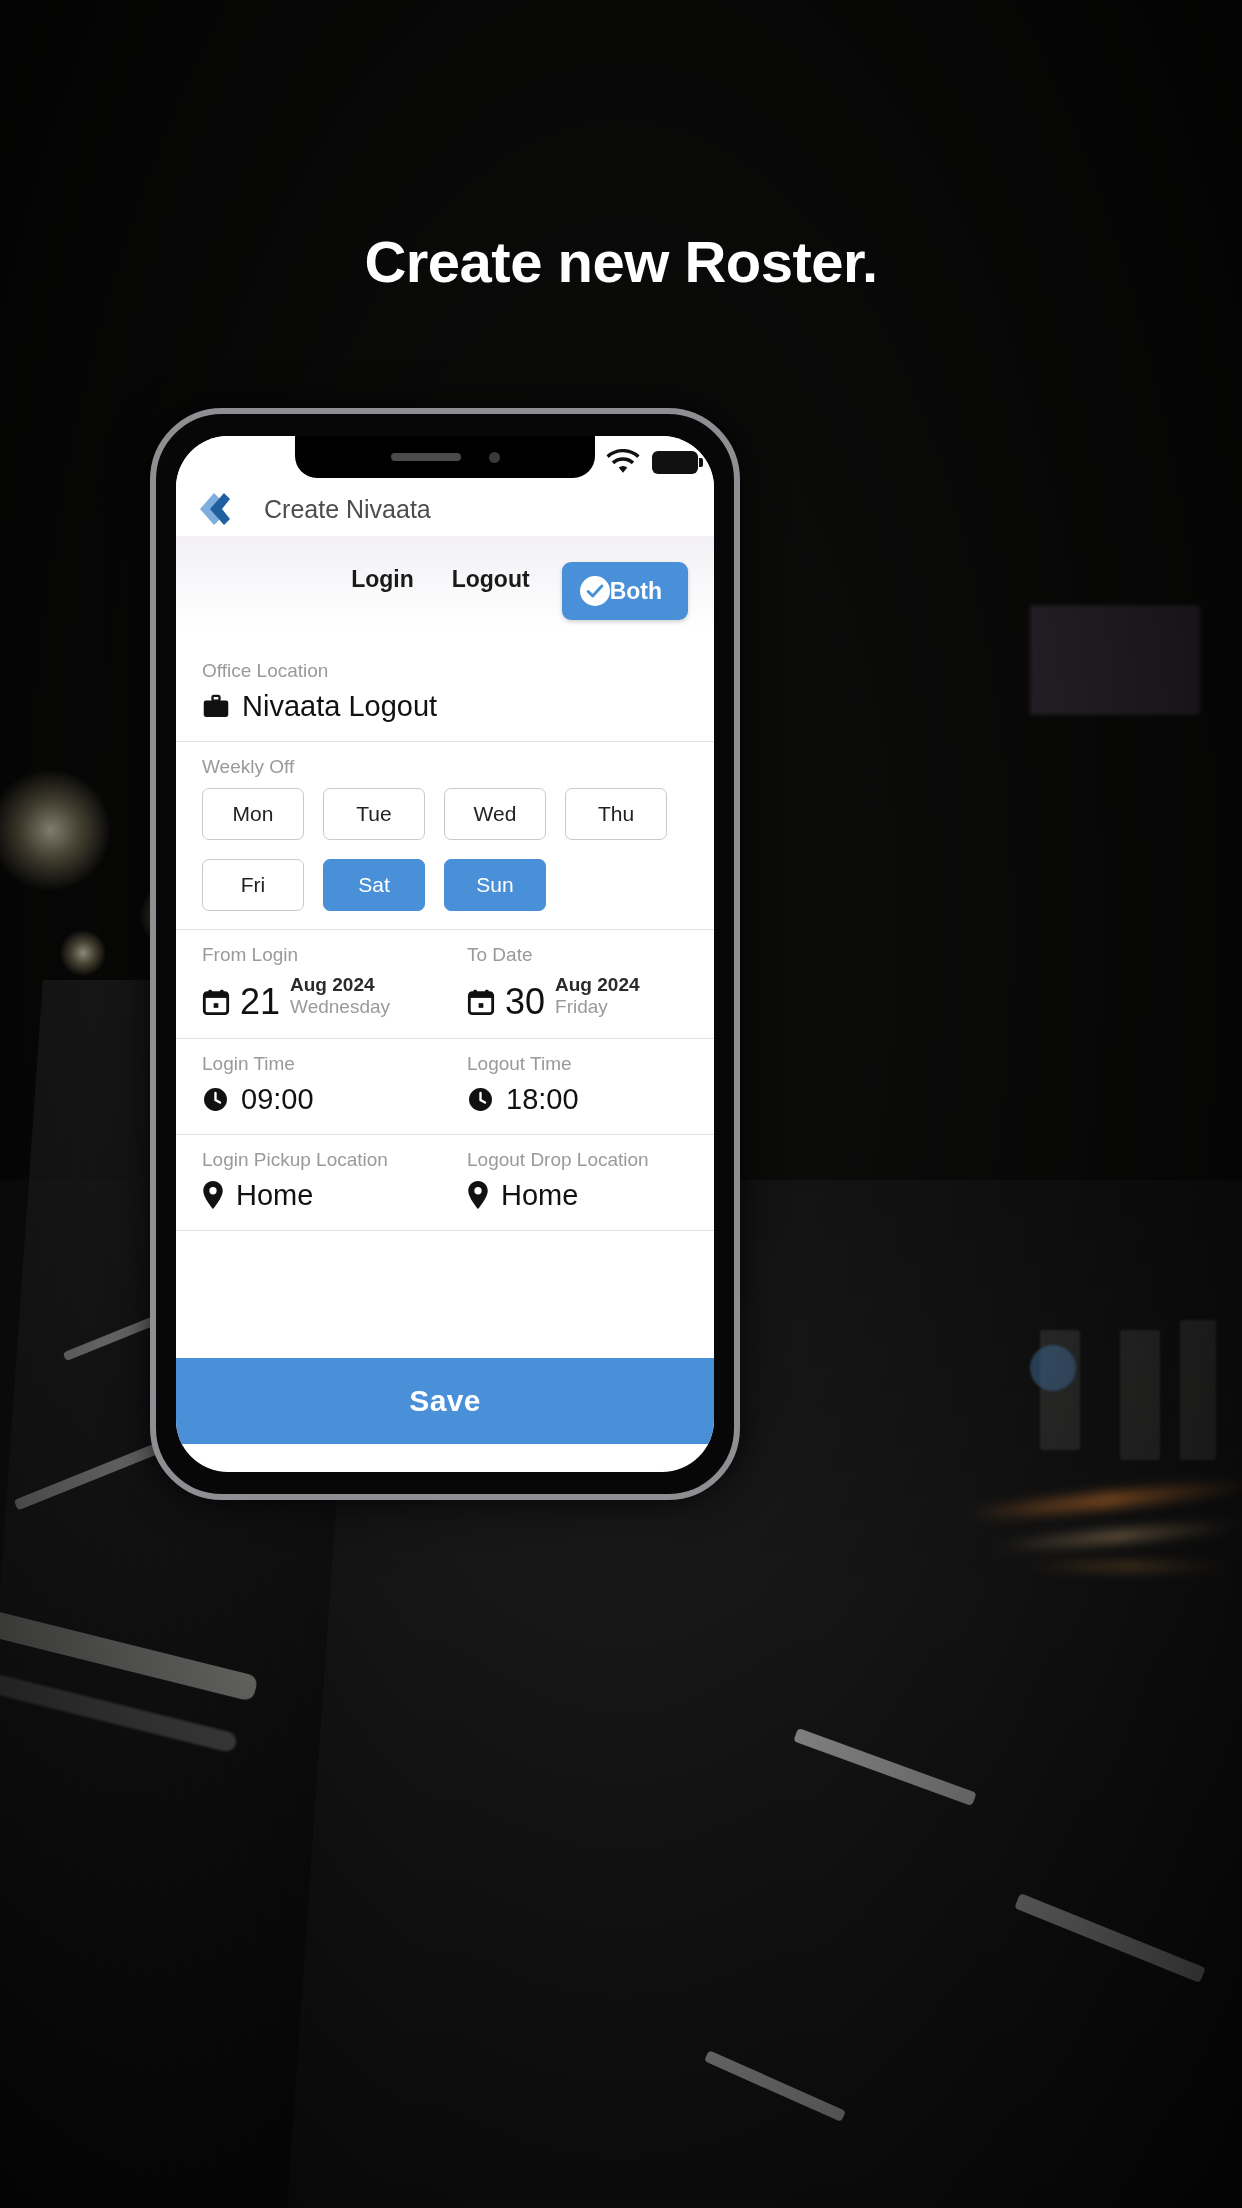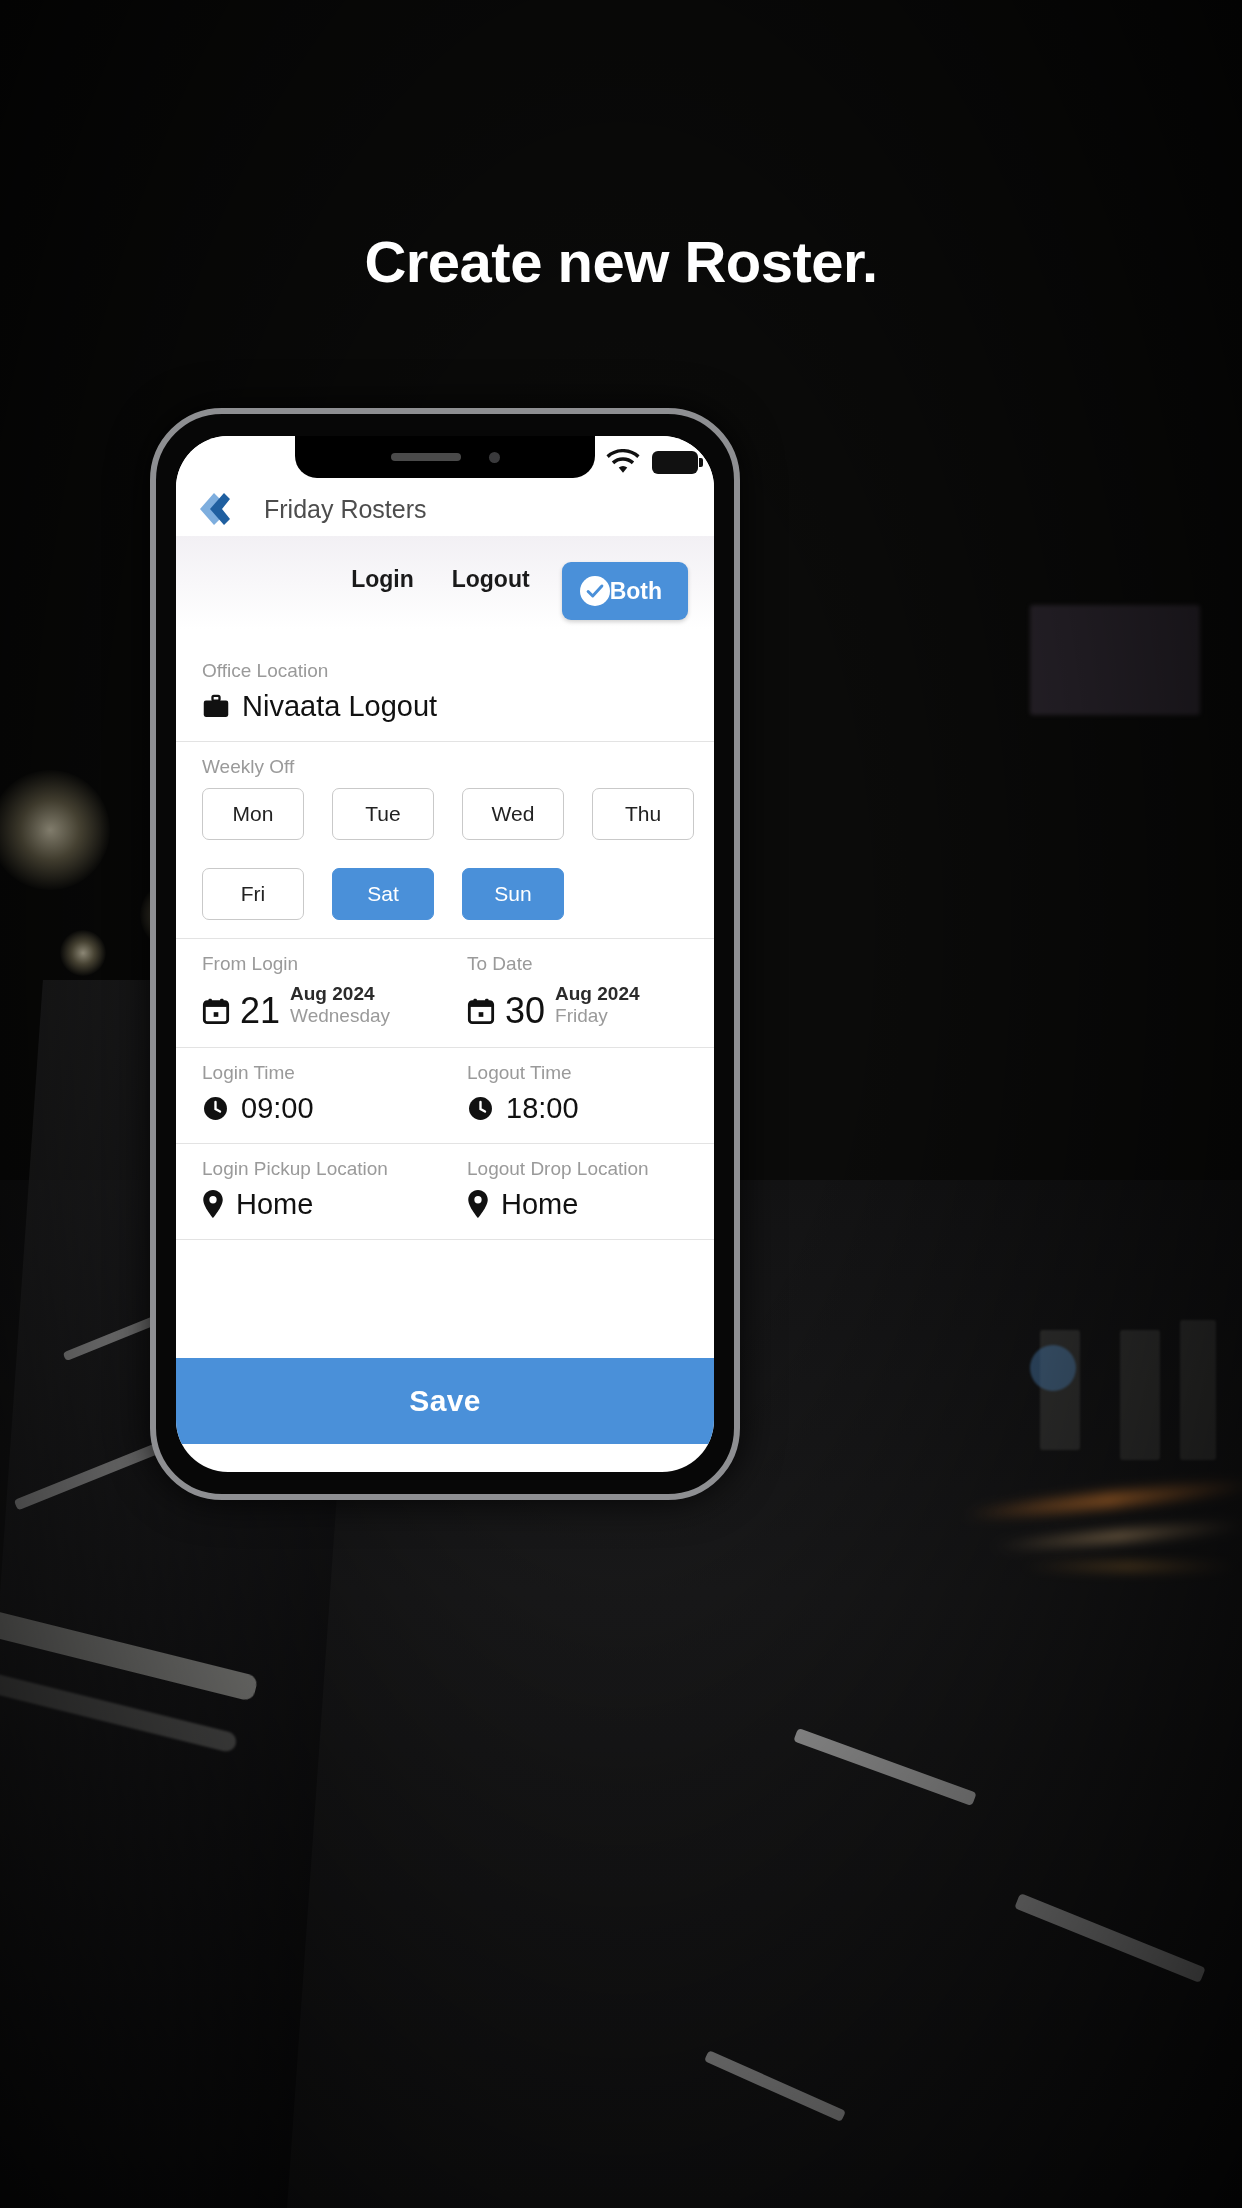--- a/index.html
+++ b/index.html
@@ -127,21 +127,21 @@
     display: flex; align-items: center; justify-content: center;
   }
 
   
   .section { padding: 14px 12px 18px 26px; border-bottom: 1px solid #e3e3e3; background:#fff; }
   .field-label { font-size: 19px; color: #9a9a9a; margin-bottom: 8px; }
   .field-value { font-size: 29px; color: #111; display: flex; align-items: center; gap: 12px; }
   .field-value .ico { display:flex; align-items:center; }
 
   
-  .chips { display: flex; flex-wrap: wrap; gap: 28px; margin-top: 10px; }
+  .chips { display: flex; flex-wrap: wrap; gap: 19px; margin-top: 10px; }
   .chip {
     min-width: 102px; text-align: center; padding: 13px 0;
     border: 1px solid #c9c9c9; border-radius: 7px; background: #fff;
     font-size: 21px; color: #222;
   }
   .chip.sel { background: #4a90d9; border-color: #4a90d9; color: #fff; font-weight: 500; }
 
   
   .two-col { display: flex; background: #fff; border-bottom: 1px solid #e3e3e3; }
   .col { flex: 1; padding: 14px 20px 18px 26px; }
@@ -215,21 +215,21 @@
       <span class="battery"></span>
     </div>
 
     <div class="app-header">
       <span class="back-btn">
         <svg width="46" height="44" viewBox="0 0 46 44">
           <path d="M22 6 L8 22 L22 38 L28 32 L20 22 L28 12 Z" fill="#7eaede"></path>
           <path d="M32 6 L18 22 L32 38 L38 32 L30 22 L38 12 Z" fill="#1f5fa0"></path>
         </svg>
       </span>
-      <span class="header-title">Friday Rosters</span>
+      <span class="header-title">Create Nivaata</span>
     </div>
 
     <div class="tab-row">
       <span class="tab">Login</span>
       <span class="tab">Logout</span>
       <span class="tab active">
         <span class="check-ico">
           <svg width="22" height="22" viewBox="0 0 24 24">
             <path d="M4.5 12.5l5 5 10-11" stroke="#4a90d9" stroke-width="3.2" fill="none" stroke-linecap="round" stroke-linejoin="round"></path>
           </svg>

